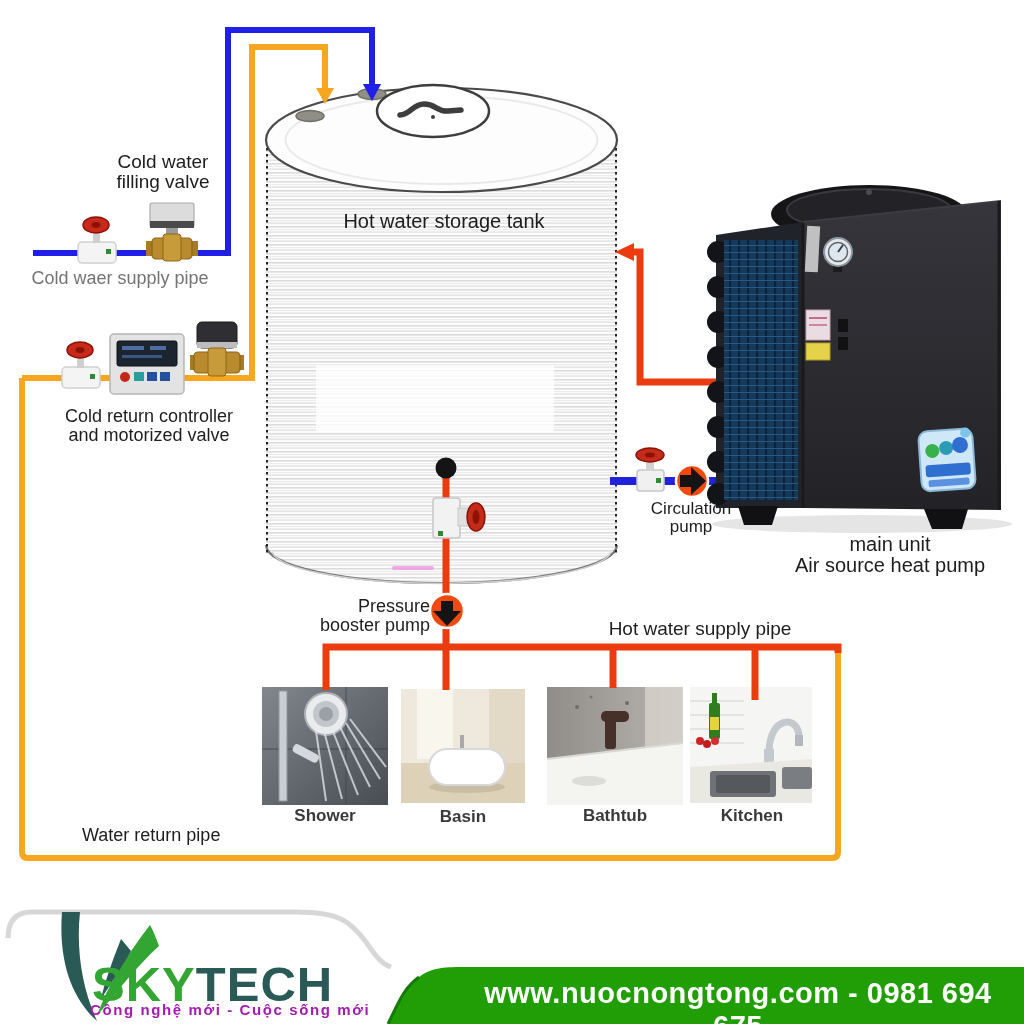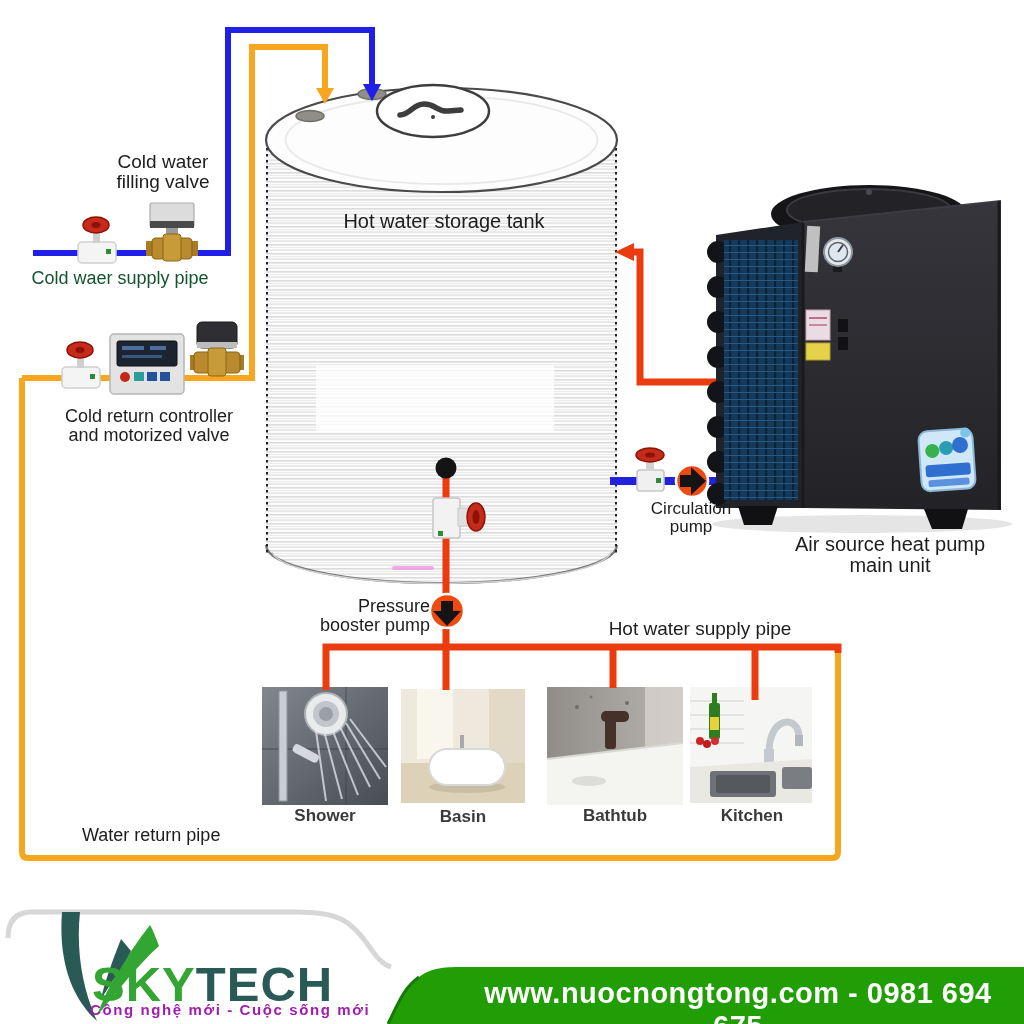--- a/index.html
+++ b/index.html
@@ -306,37 +306,37 @@
       <path d="M 121,939 C 112,962 105,981 101,999 C 112,982 123,965 131,951 Z" fill="#2a5a55"></path>
     </g>
   </g>
 </svg>
 
 <div class="lbl" style="left:88px;top:152px;width:150px;font-size:19px;">
   <div>Cold water</div>
   <div>filling valve</div>
 </div>
 
-<div class="lbl" style="left:18px;top:269px;width:204px;font-size:18px;color:#14532d;">Cold waer supply pipe</div>
+<div class="lbl" style="left:18px;top:269px;width:204px;font-size:18px;color:#737373;">Cold waer supply pipe</div>
 
 <div class="lbl" style="left:320px;top:211px;width:248px;font-size:20px;">Hot water storage tank</div>
 
 <div class="lbl" style="left:34px;top:407px;width:230px;font-size:18px;">
   <div>Cold return controller</div>
   <div>and motorized valve</div>
 </div>
 
 <div class="lbl" style="left:638px;top:500px;width:106px;font-size:17px;">
   <div>Circulation</div>
   <div>pump</div>
 </div>
 
 <div class="lbl" style="left:768px;top:534px;width:244px;font-size:20px;">
+  <div>main unit</div>
   <div>Air source heat pump</div>
-  <div>main unit</div>
 </div>
 
 <div class="lbl" style="left:590px;top:619px;width:220px;font-size:19px;">Hot water supply pipe</div>
 
 <div class="lbl" style="left:288px;top:597px;width:142px;font-size:18px;text-align:right;">
   <div>Pressure</div>
   <div>booster pump</div>
 </div>
 
 <div class="lbl fix-lbl" style="left:268px;top:807px;width:114px;font-size:17px;">Shower</div>

